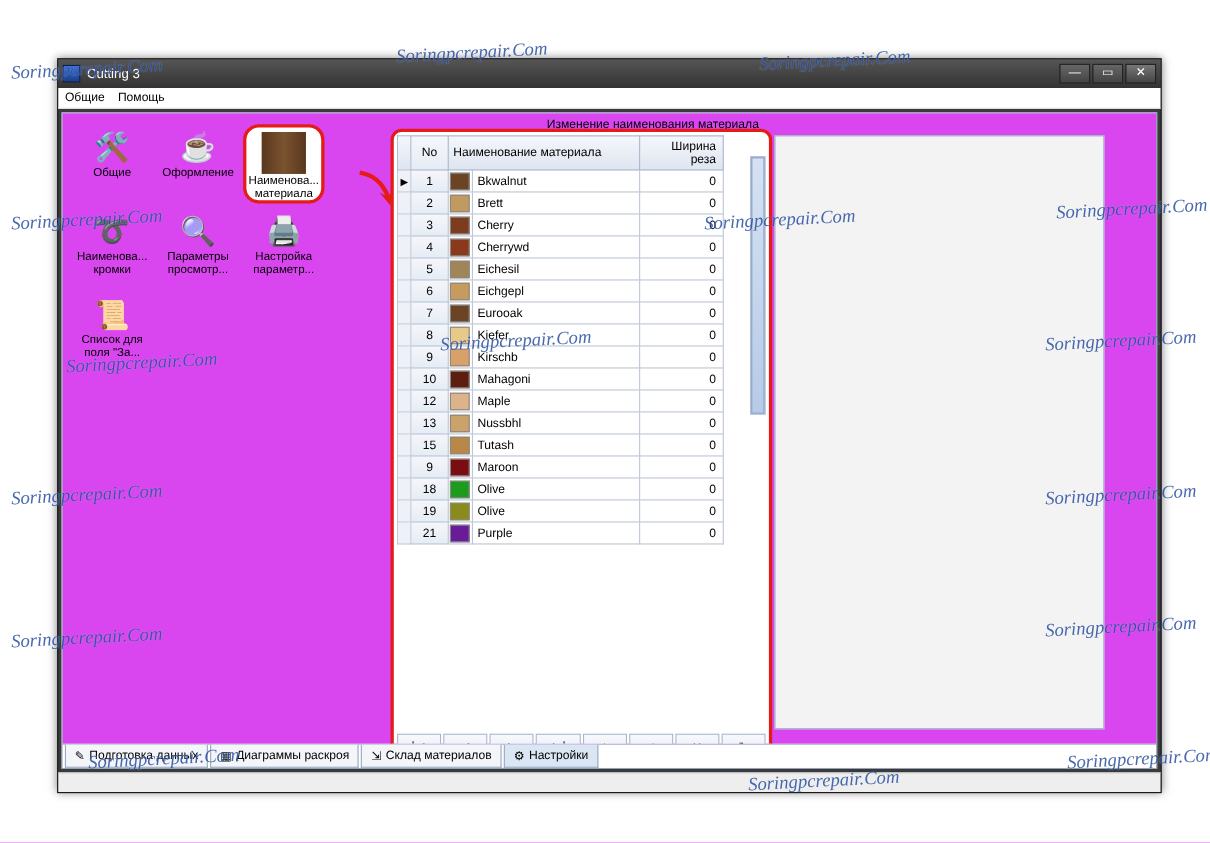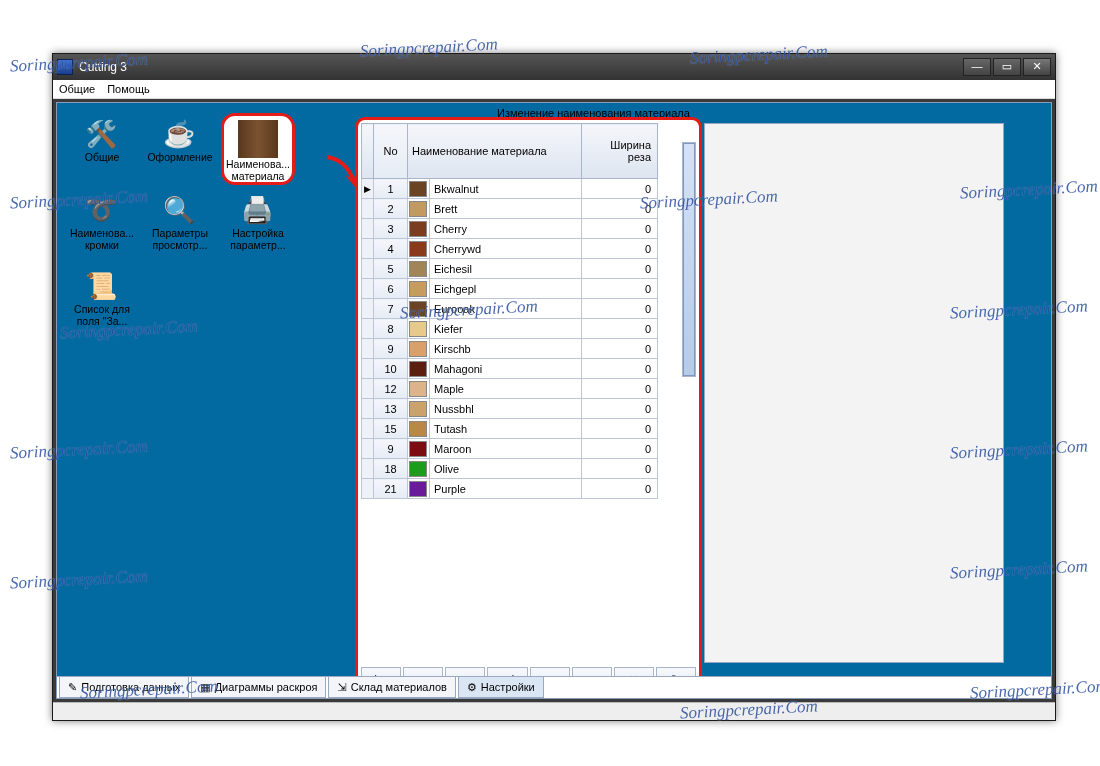--- a/index.html
+++ b/index.html
@@ -78,21 +78,21 @@
     margin: 3px;
     border: 1px solid #8a9bb8;
     display: flex;
     flex-direction: column;
     position: relative;
   }
   .content-area {
     flex: 1;
     position: relative;
     overflow: hidden;
-    background: #0369a1;
+    background: #d946ef;
   }
   
   .icon-panel {
     position: absolute;
     left: 0; top: 2px;
     width: 250px;
     padding: 8px;
     display: flex;
     flex-wrap: wrap;
     gap: 4px 4px;
@@ -152,21 +152,21 @@
   .data-table {
     position: absolute;
     left: 3px; top: 3px;
     right: 3px;
     border-collapse: collapse;
     font-size: 11px;
   }
   .data-table th {
     background: linear-gradient(#f4f6fa,#dee5f0);
     border: 1px solid #a8b6cc;
-    padding: 15px 4px;
+    padding: 3px 4px;
     font-weight: normal;
     height: 18px;
   }
   .data-table td {
     border: 1px solid #bcc6d6;
     padding: 1px 4px;
     height: 20px;
   }
   .data-table .no-cell {
     width: 34px; text-align: center;
@@ -465,20 +465,29 @@
                   <span class="swatch" style="background:#7a0c12"></span>
                 </td>
                 <td class="name-cell">Maroon</td>
                 <td class="cut-cell">0</td>
               </tr>
               <tr>
                 <td class="rowmarker-cell"></td>
                 <td class="no-cell">18</td>
                 <td class="sw-cell">
                   <span class="swatch" style="background:#1d9b1d"></span>
+                </td>
+                <td class="name-cell">Olive</td>
+                <td class="cut-cell">0</td>
+              </tr>
+              <tr>
+                <td class="rowmarker-cell"></td>
+                <td class="no-cell">19</td>
+                <td class="sw-cell">
+                  <span class="swatch" style="background:#8a8a1d"></span>
                 </td>
                 <td class="name-cell">Olive</td>
                 <td class="cut-cell">0</td>
               </tr>
               <tr>
                 <td class="rowmarker-cell"></td>
                 <td class="no-cell">21</td>
                 <td class="sw-cell">
                   <span class="swatch" style="background:#6a1b9a"></span>
                 </td>

